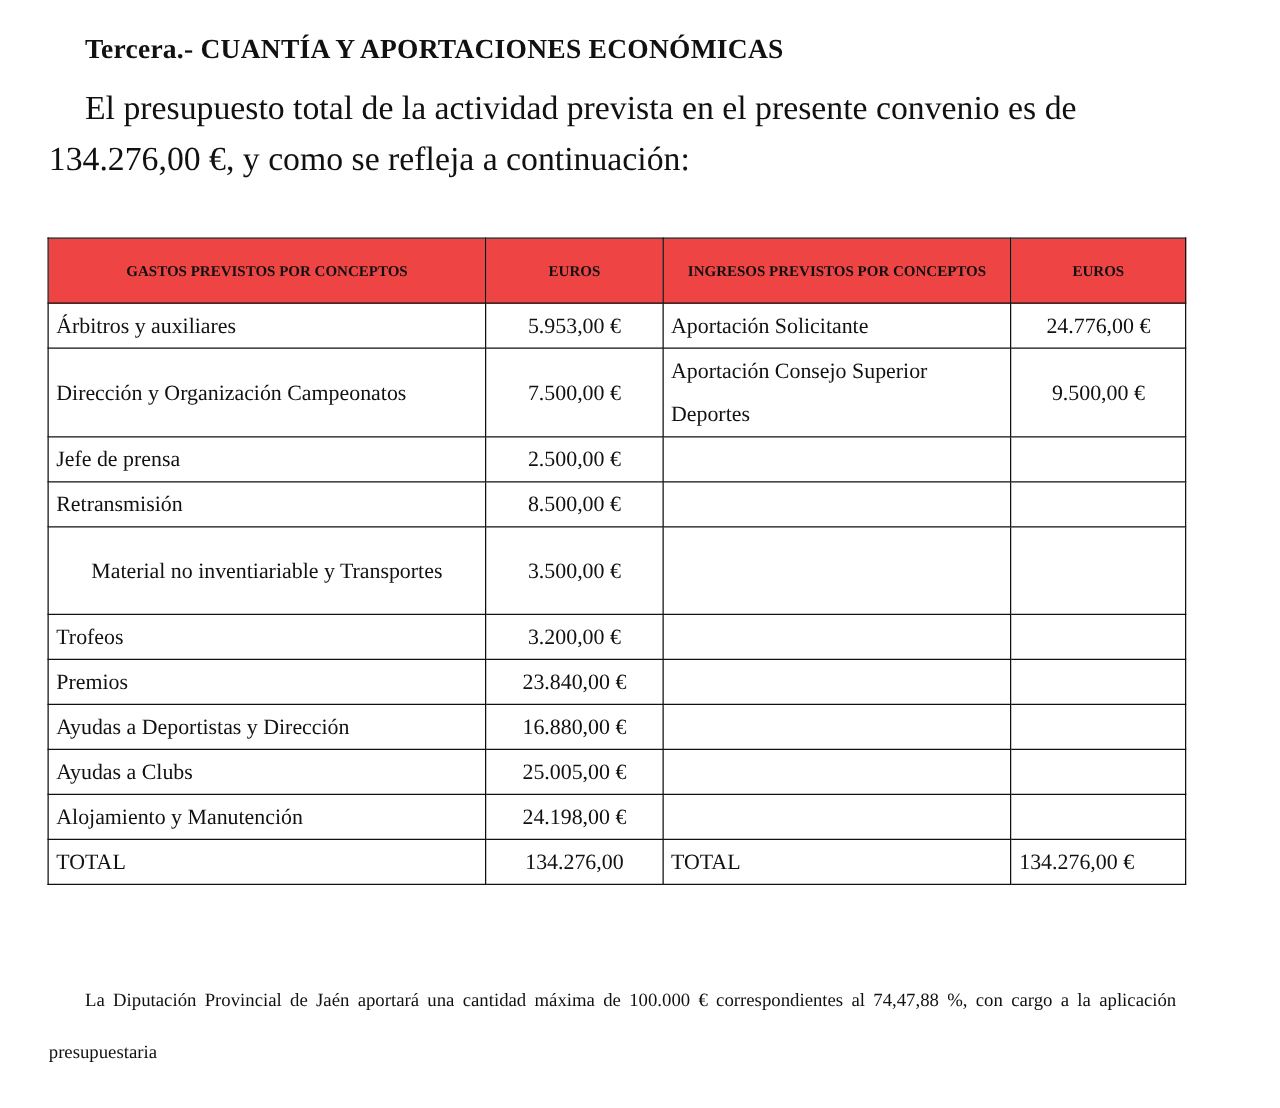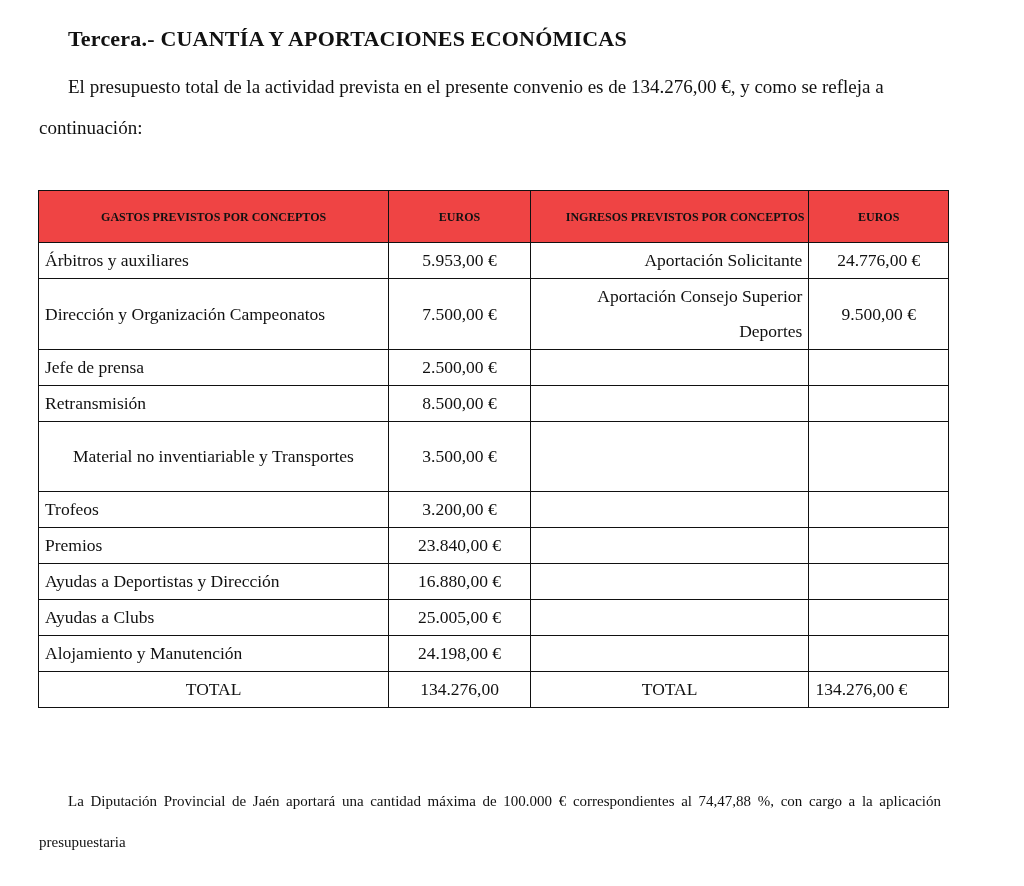--- a/index.html
+++ b/index.html
@@ -1,30 +1,30 @@
 <!DOCTYPE html>
 <html><head>
 <meta charset="utf-8">
 <style>
   html, body { margin:0; padding:0; background:#ffffff; }
   body { width:1024px; height:886px; overflow:hidden; position:relative;
          font-family:"Liberation Serif", "DejaVu Serif", serif; color:#111; }
   .heading { position:absolute; left:68px; top:26px; font-size:22px; font-weight:bold; letter-spacing:0.2px; }
-  .para1 { position:absolute; left:39px; top:66px; width:910px; font-size:19px; line-height:41px; }
+  .para1 { position:absolute; left:39px; top:66px; width:910px; font-size:27px; line-height:41px; }
   .para1 .indent { display:inline-block; width:29px; }
   table.budget { position:absolute; left:38px; top:190px; border-collapse:collapse; width:911px; }
   table.budget td, table.budget th { border:1.6px solid #111; padding:0 6px; font-size:17.5px; vertical-align:middle; }
   table.budget th { background:#ef4444; font-size:12px; font-weight:bold; line-height:26px; height:51px; padding:0 4px; }
   table.budget td { height:34px; line-height:35px; }
   table.budget tr.tall td { height:69px; }
   .c1 { width:320px; }
   .c2 { width:131px; text-align:center; }
-  .c3 { width:275px;text-align:right; }
+  .c3 { width:275px; }
   .c4 { width:129px; text-align:center; }
-  .right { text-align:center;font-family:Liberation Serif, serif; }
+  .right { text-align:left;font-family:Liberation Serif, serif; }
   .c4.total { text-align:left; }
   .para2 { position:absolute; left:39px; top:781px; width:902px; font-size:15px; line-height:41px; text-align:justify; text-align-last:justify; }
   .para2 .indent { display:inline-block; width:29px; }
 </style>
 </head>
 <body>
 
 <div class="heading">Tercera.- CUANTÍA Y APORTACIONES ECONÓMICAS</div>
 
 <div class="para1"><span class="indent"></span><span>El presupuesto total de la actividad prevista en el presente convenio es de 134.276,00 €, y como se refleja a continuación:</span></div>

